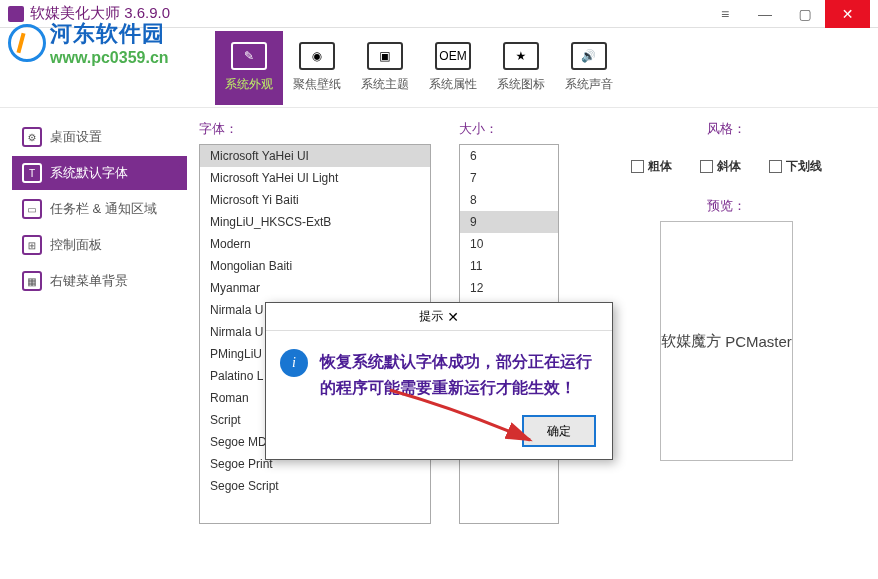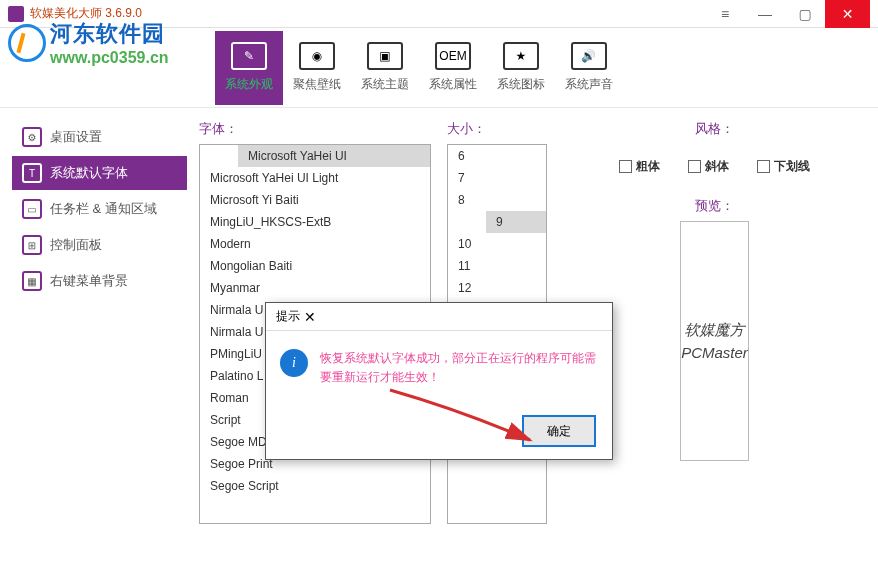--- a/index.html
+++ b/index.html
@@ -1,72 +1,72 @@
 <!DOCTYPE html>
 <html><head>
   <meta charset="utf-8">
   <style>
     * { margin: 0; padding: 0; box-sizing: border-box; font-family: "Microsoft YaHei", sans-serif; }
     body { width: 878px; height: 579px; background: #fff; position: relative; overflow: hidden; }
     
     .titlebar { height: 28px; display: flex; align-items: center; padding: 0 8px; border-bottom: 1px solid #e0e0e0; }
     .titlebar-icon { width: 16px; height: 16px; background: #7b2d8e; border-radius: 2px; margin-right: 6px; }
-    .titlebar-text { font-size: 12px; color: #c2410c; flex: 1; }
+    .titlebar-text { font-size: 15px; color: #701a75; flex: 1; }
     .titlebar-controls { display: flex; gap: 0; }
     .tb-btn { width: 40px; height: 28px; display: flex; align-items: center; justify-content: center; font-size: 14px; color: #666; }
     .tb-close { background: #e81123; color: #fff; width: 45px; }
     
     .watermark { position: absolute; top: 8px; left: 8px; z-index: 5; margin-top: 11px; }
     .wm-logo { display: flex; align-items: center; gap: 4px; }
     .wm-circle { width: 38px; height: 38px; border: 3px solid #1e88e5; border-radius: 50%; position: relative; }
     .wm-circle::after { content: ''; position: absolute; left: 8px; top: 6px; width: 4px; height: 20px; background: #ff9800; transform: rotate(15deg); }
     .wm-text1 { font-size: 22px; font-weight: bold; color: #1565c0; letter-spacing: 1px; }
     .wm-text2 { font-size: 16px; color: #4caf50; font-weight: bold; }
     
     .toolbar { height: 80px; background: #fff; display: flex; align-items: center; padding: 0 210px 0 215px; gap: 0; border-bottom: 1px solid #e8e8e8; }
     .tool-item { width: 68px; height: 74px; display: flex; flex-direction: column; align-items: center; justify-content: center; gap: 6px; cursor: pointer; }
     .tool-item.active { background: #7b2d8e; color: #fff; }
     .tool-icon { width: 36px; height: 28px; border: 2px solid #333; border-radius: 3px; display: flex; align-items: center; justify-content: center; font-size: 12px; }
     .tool-item.active .tool-icon { border-color: #fff; }
     .tool-label { font-size: 12px; color: #555; }
-    .tool-item.active .tool-label { color: #22c55e; }
+    .tool-item.active .tool-label { color: #bef264; }
     
     .content { display: flex; height: calc(100% - 108px); padding: 12px; gap: 12px; }
     
     .sidebar { width: 175px; display: flex; flex-direction: column; gap: 2px; }
     .side-item { height: 34px; display: flex; align-items: center; padding: 0 10px; gap: 8px; font-size: 13px; color: #555; cursor: pointer; position: relative; }
     .side-item.active { background: #7b2d8e; color: #fff; }
     .side-item.active::after { content: ''; position: absolute; right: -8px; top: 50%; transform: translateY(-50%); border: 8px solid transparent; border-left-color: #7b2d8e; }
     .side-icon { width: 20px; height: 20px; border: 2px solid #7b2d8e; border-radius: 3px; display: flex; align-items: center; justify-content: center; font-size: 10px; }
     .side-item.active .side-icon { border-color: #fff; }
     
-    .main { flex: 1; display: flex; gap: 16px; }
+    .main { flex: 1; display: flex; gap: 28px; }
     .col { display: flex; flex-direction: column; }
     .col-label { font-size: 13px; color: #7b2d8e; margin-bottom: 6px; }
     .listbox { border: 1px solid #aaa; overflow-y: auto; background: #fff; }
     .list-item { padding: 4px 10px; font-size: 12px; color: #333; cursor: pointer; }
-    .list-item.selected { background: #d8d8d8; margin-left: 38px; }
+    .list-item.selected { background: #d8d8d8; }
     .font-col { width: 232px; }
     .font-col .listbox { height: 380px; }
     .size-col { width: 100px; }
     .size-col .listbox { height: 380px; }
     
     .right-col { flex: 1; align-items: center; }
     .style-row { display: flex; gap: 28px; margin: 14px 0 22px; font-weight: bold; }
     .cb-wrap { display: flex; align-items: center; gap: 4px; font-size: 12px; color: #333; }
     .cb { width: 13px; height: 13px; border: 1px solid #666; }
-    .preview-box { border: 1px solid #bbb; height: 240px; display: flex; flex-direction: column; align-items: center; justify-content: center; font-size: 15px; color: #444; gap: 4px; font-style: italic; }
+    .preview-box { border: 1px solid #bbb; height: 240px; display: flex; align-items: center; justify-content: center; font-size: 15px; color: #444; gap: 4px; }
     
     .dialog-backdrop { position: absolute; top: 0; left: 0; right: 0; bottom: 0; z-index: 10; }
     .dialog { position: absolute; left: 265px; top: 302px; width: 348px; height: 158px; background: #fff; border: 1px solid #555; box-shadow: 3px 3px 10px rgba(0,0,0,0.3); }
-    .dlg-title { height: 28px; display: flex; align-items: center; justify-content: flex-start; padding: 0 6px 0 10px; font-size: 12px; border-bottom: 1px solid #ddd; }
+    .dlg-title { height: 28px; display: flex; align-items: center; justify-content: center; padding: 0 6px 0 10px; font-size: 12px; border-bottom: 1px solid #ddd; }
     .dlg-close { font-size: 14px; cursor: pointer; padding: 0 4px; }
     .dlg-body { display: flex; padding: 18px 14px; gap: 12px; align-items: flex-start; }
     .dlg-icon { width: 28px; height: 28px; border-radius: 50%; background: #1976d2; color: #fff; display: flex; align-items: center; justify-content: center; font-size: 14px; font-style: italic; font-family: serif; flex-shrink: 0; }
-    .dlg-msg { font-size: 12px; color: #ec4899; line-height: 1.6; }
+    .dlg-msg { font-size: 16px; color: #4c1d95; line-height: 1.6; font-weight: bold; }
     .dlg-footer { position: absolute; bottom: 12px; right: 16px; }
     .dlg-btn { width: 74px; height: 32px; border: 2px solid #1976d2; background: #e8e8e8; font-size: 12px; cursor: pointer; display: flex; align-items: center; justify-content: center; }
     
     .arrow { position: absolute; left: 380px; top: 380px; z-index: 15; pointer-events: none; }
     .arrow svg { width: 180px; height: 80px; }
   </style>
 </head>
 <body>
 
 <div class="titlebar">

